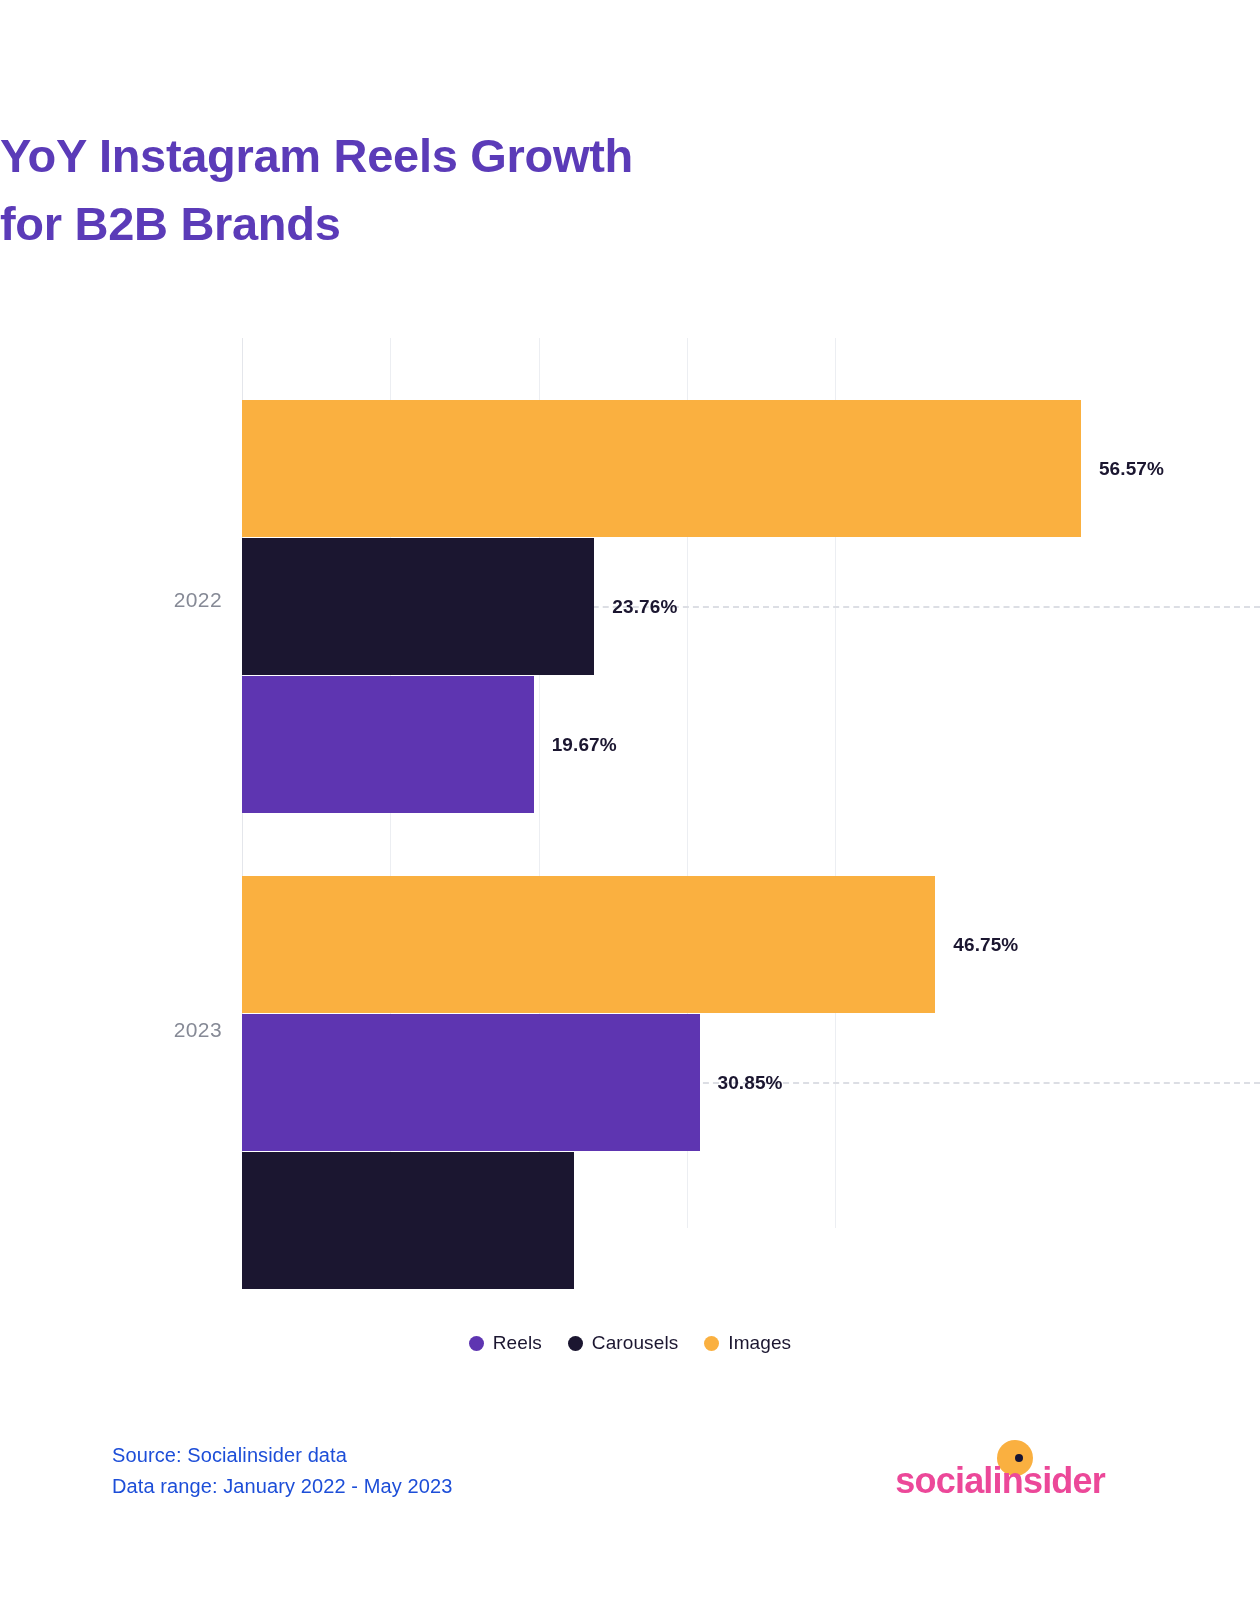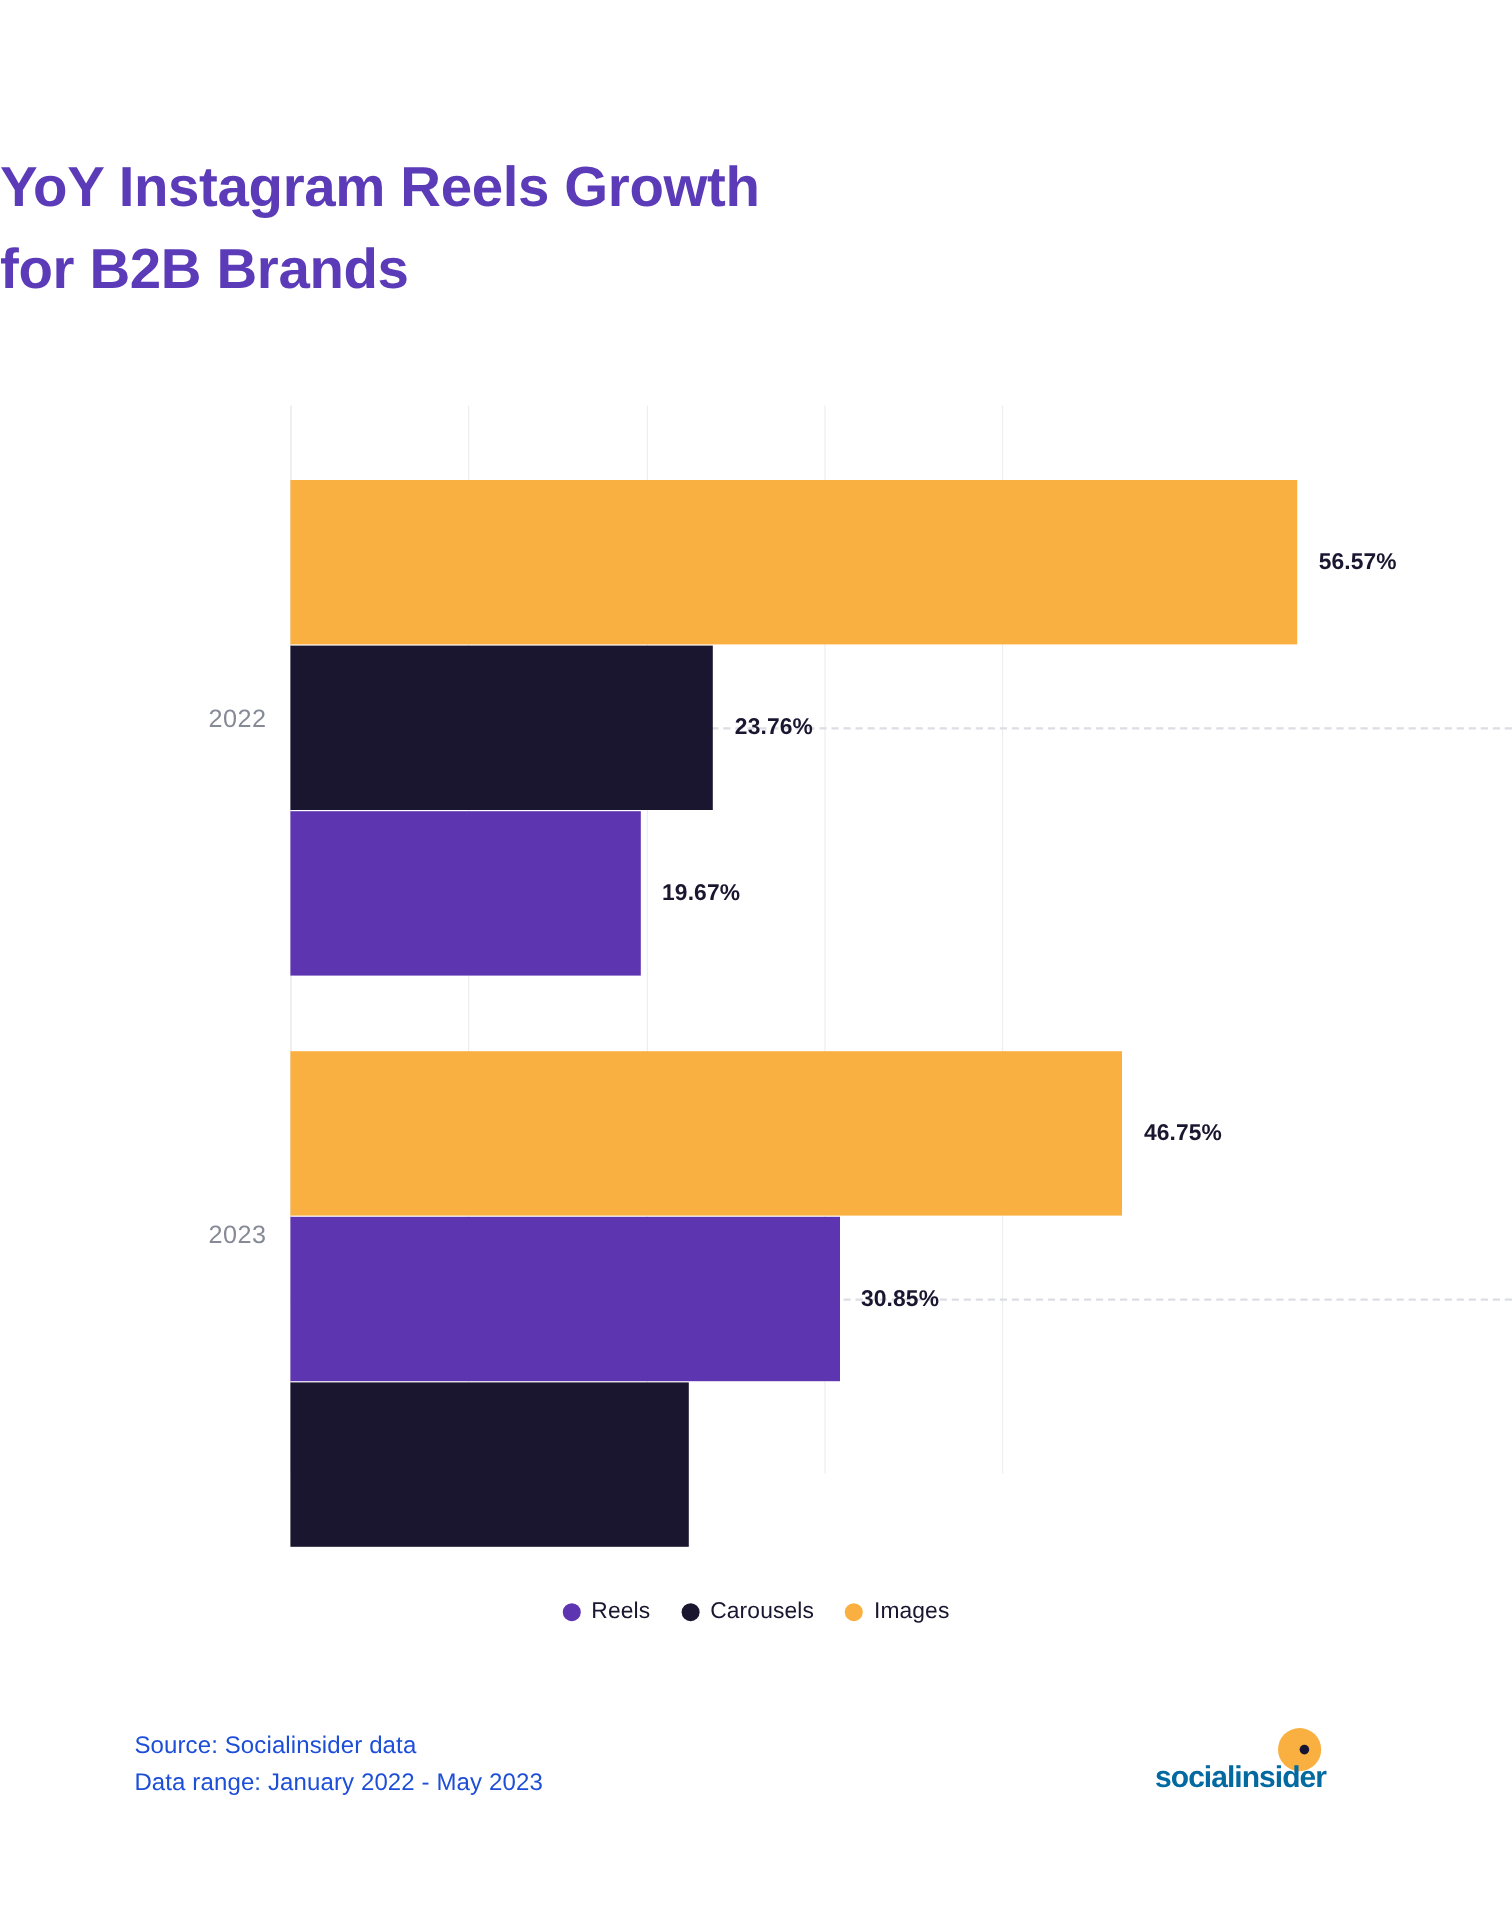--- a/index.html
+++ b/index.html
@@ -163,22 +163,22 @@
   .logo {
     position: absolute;
     right: 155px;
     top: 1452px;
     height: 46px;
     display: flex;
     align-items: flex-end;
   }
   .logo-text {
     position: relative;
-    color: #0369a1;
-    font-size: 25px;
+    color: #ec4899;
+    font-size: 36px;
     font-weight: bold;
     letter-spacing: -0.8px;
     line-height: 34px;
     z-index: 1;
   }
   .logo-blob {
     position: absolute;
     left: 102px;
     top: -12px;
     width: 36px;

